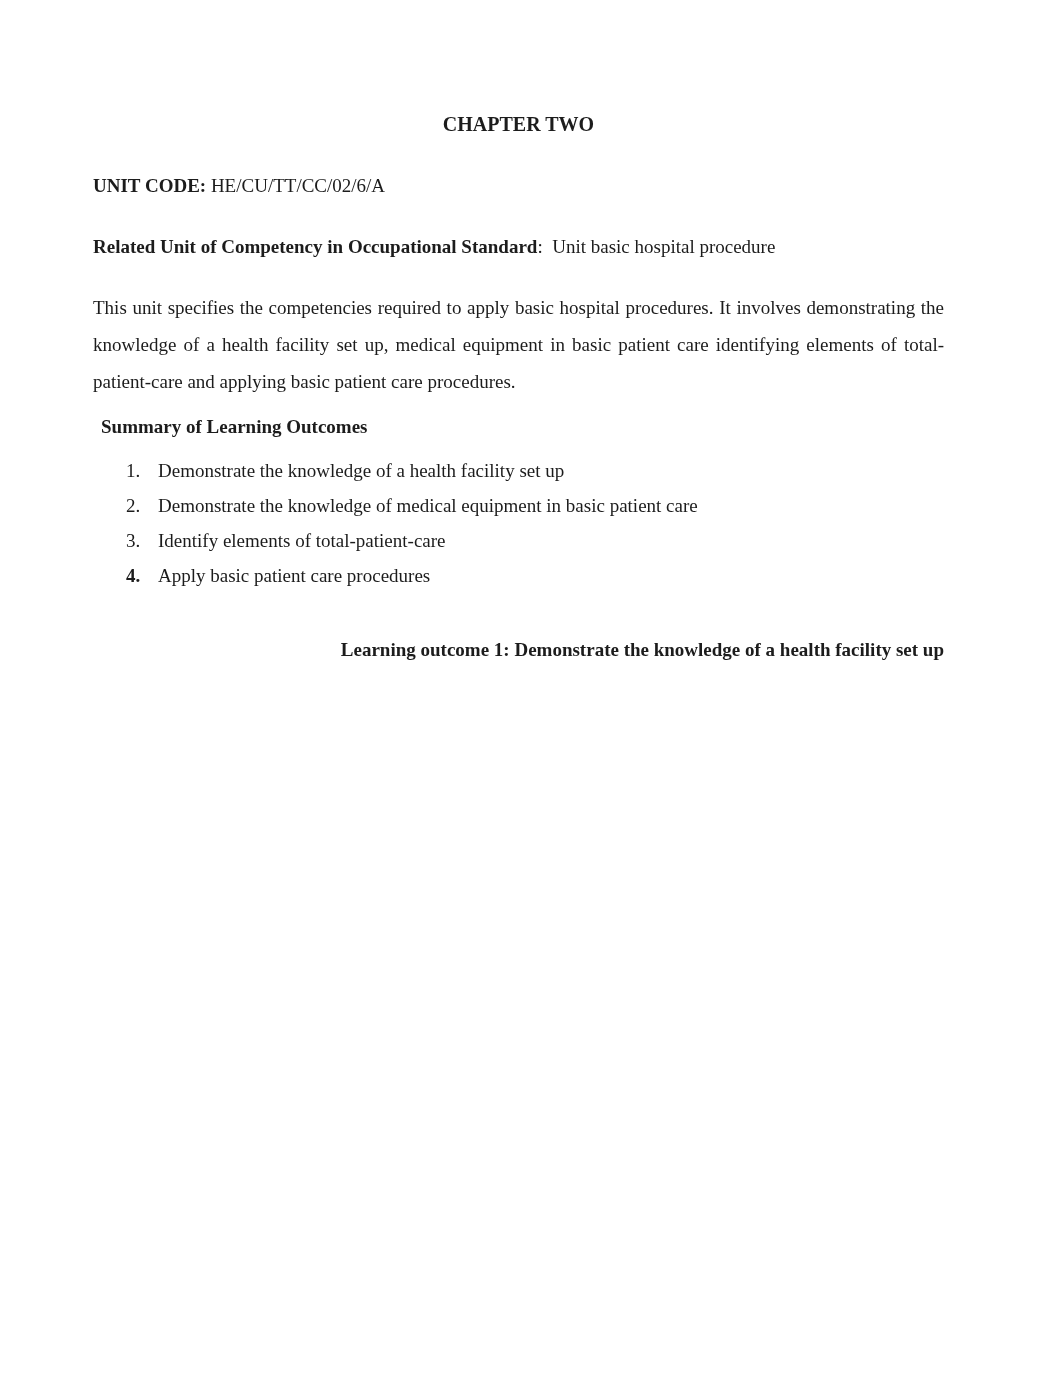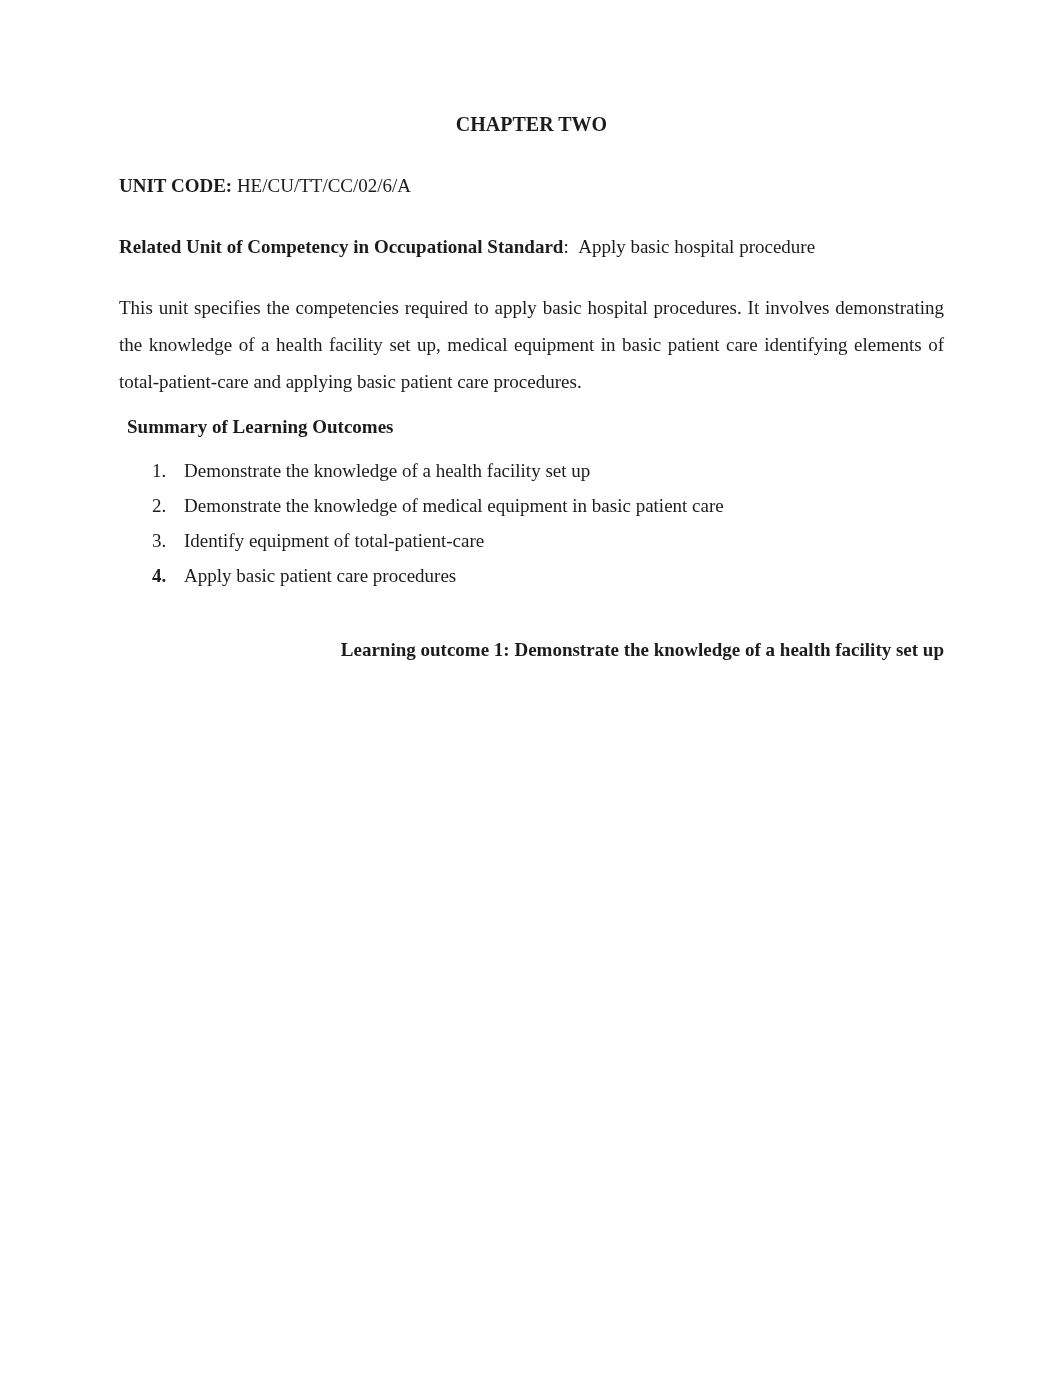--- a/index.html
+++ b/index.html
@@ -5,21 +5,21 @@
   * { box-sizing: border-box; }
   html, body { margin: 0; padding: 0; background: #ffffff; }
   .page {
     width: 1057px;
     height: 1394px;
     margin: 0 auto;
     background: #ffffff;
     color: #1c1c1c;
     font-family: "Liberation Serif", "DejaVu Serif", serif;
     font-size: 19px;
-    padding: 106px 113px 0 119px;
+    padding: 106px 113px 0 93px;
     overflow: hidden;
   }
   .title-block {
     text-align: center;
     font-weight: bold;
     font-size: 20px;
     line-height: 37px;
     margin: 0 0 24px 0;
   }
   .para {
@@ -60,39 +60,39 @@
 <body>
 
 <div class="page">
 
   <div class="title-block">
     <div>CHAPTER TWO</div>
   </div>
 
   <p class="para"><span class="bold">UNIT CODE:</span> <span>HE/CU/TT/CC/02/6/A</span></p>
 
-  <p class="para"><span class="bold">Related Unit of Competency in Occupational Standard</span><span>:</span>&nbsp;&nbsp;<span>Apply basic hospital procedure</span></p>
+  <p class="para"><span class="bold">Related Unit of Competency in Occupational Standard</span><span>:</span>&nbsp;&nbsp;<span>Unit basic hospital procedure</span></p>
 
 
   <p class="para justified">This unit specifies the competencies required to apply basic hospital procedures. It involves demonstrating the knowledge of a health facility set up, medical equipment in basic patient care identifying elements of total-patient-care and applying basic patient care procedures.</p>
 
   <p class="summary-heading">Summary of Learning Outcomes</p>
 
   <ol class="outcomes-list">
     <li class="outcome-item">
       <span class="outcome-number">1.</span>
       <span>Demonstrate the knowledge of a health facility set up</span>
     </li>
     <li class="outcome-item">
       <span class="outcome-number">2.</span>
       <span>Demonstrate the knowledge of medical equipment in basic patient care</span>
     </li>
     <li class="outcome-item">
       <span class="outcome-number">3.</span>
-      <span>Identify equipment of total-patient-care</span>
+      <span>Identify elements of total-patient-care</span>
     </li>
     <li class="outcome-item">
       <span class="outcome-number bold">4.</span>
       <span>Apply basic patient care procedures</span>
     </li>
   </ol>
 
   <p class="lo-heading">Learning outcome 1: Demonstrate the knowledge of a health facility set up</p>
 
 </div>

